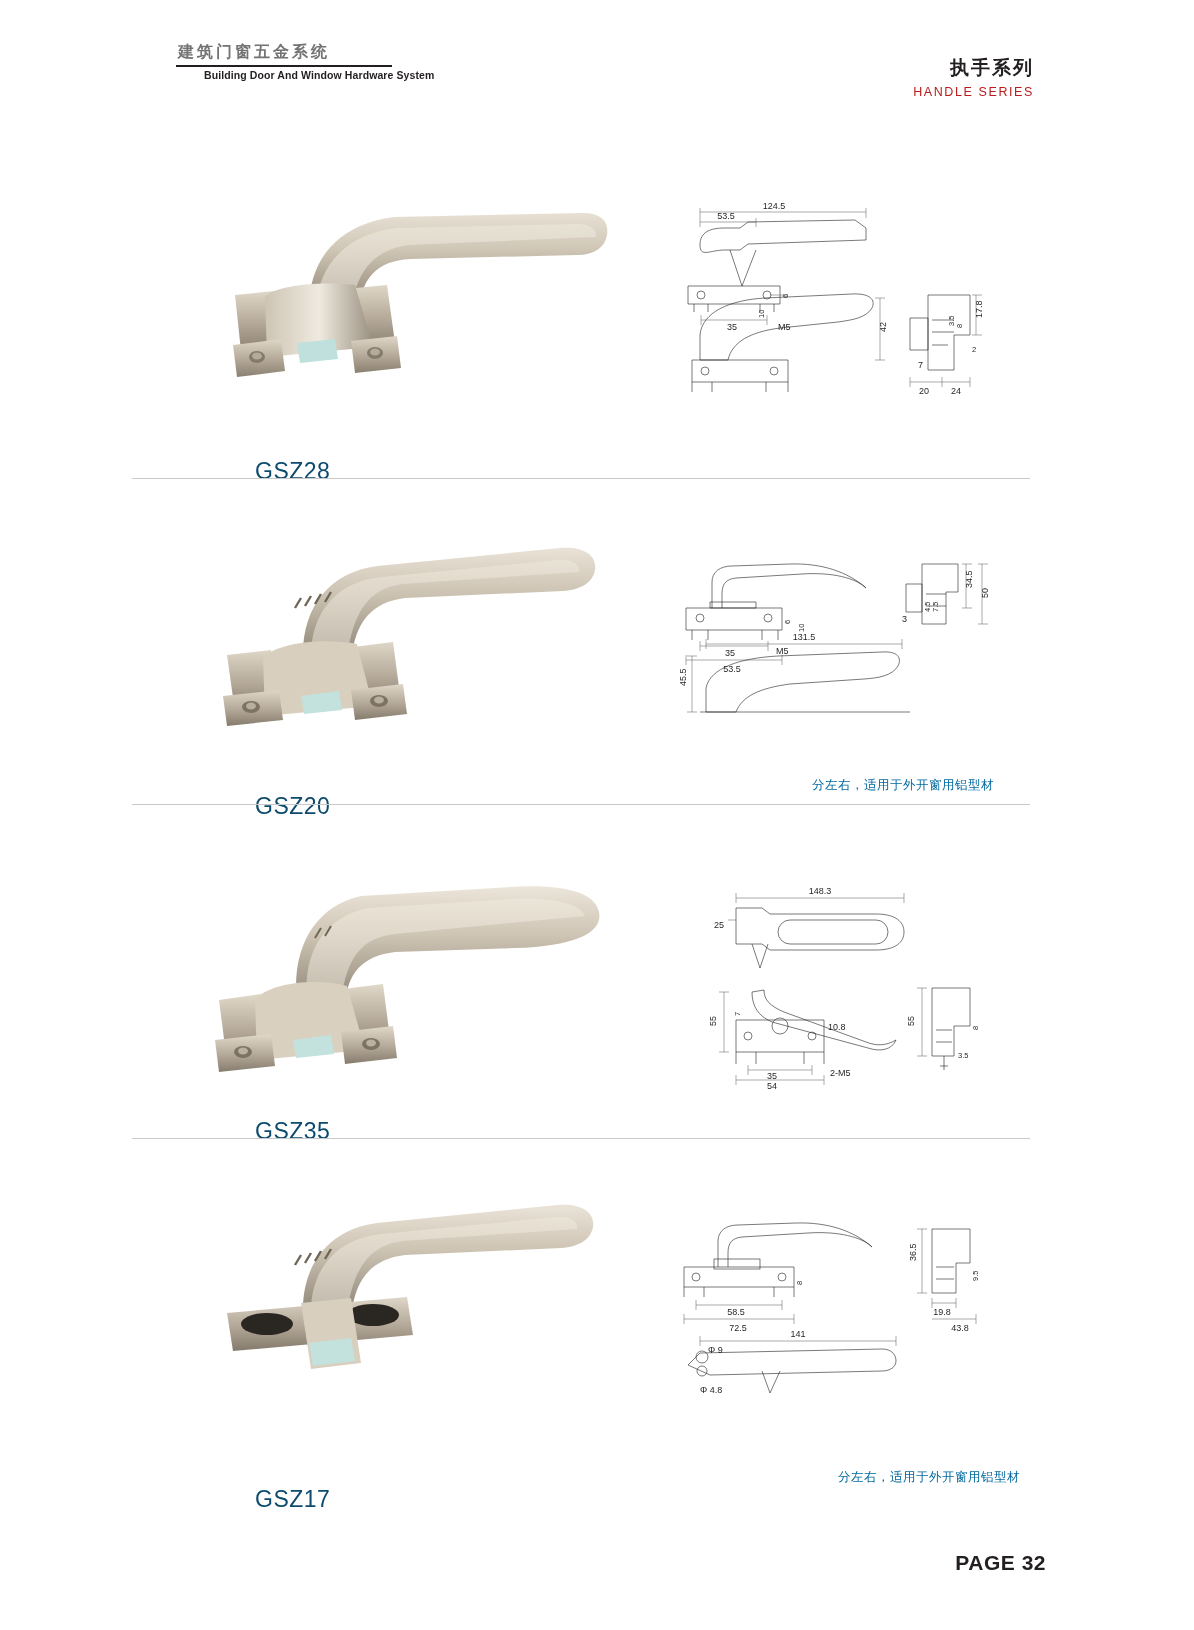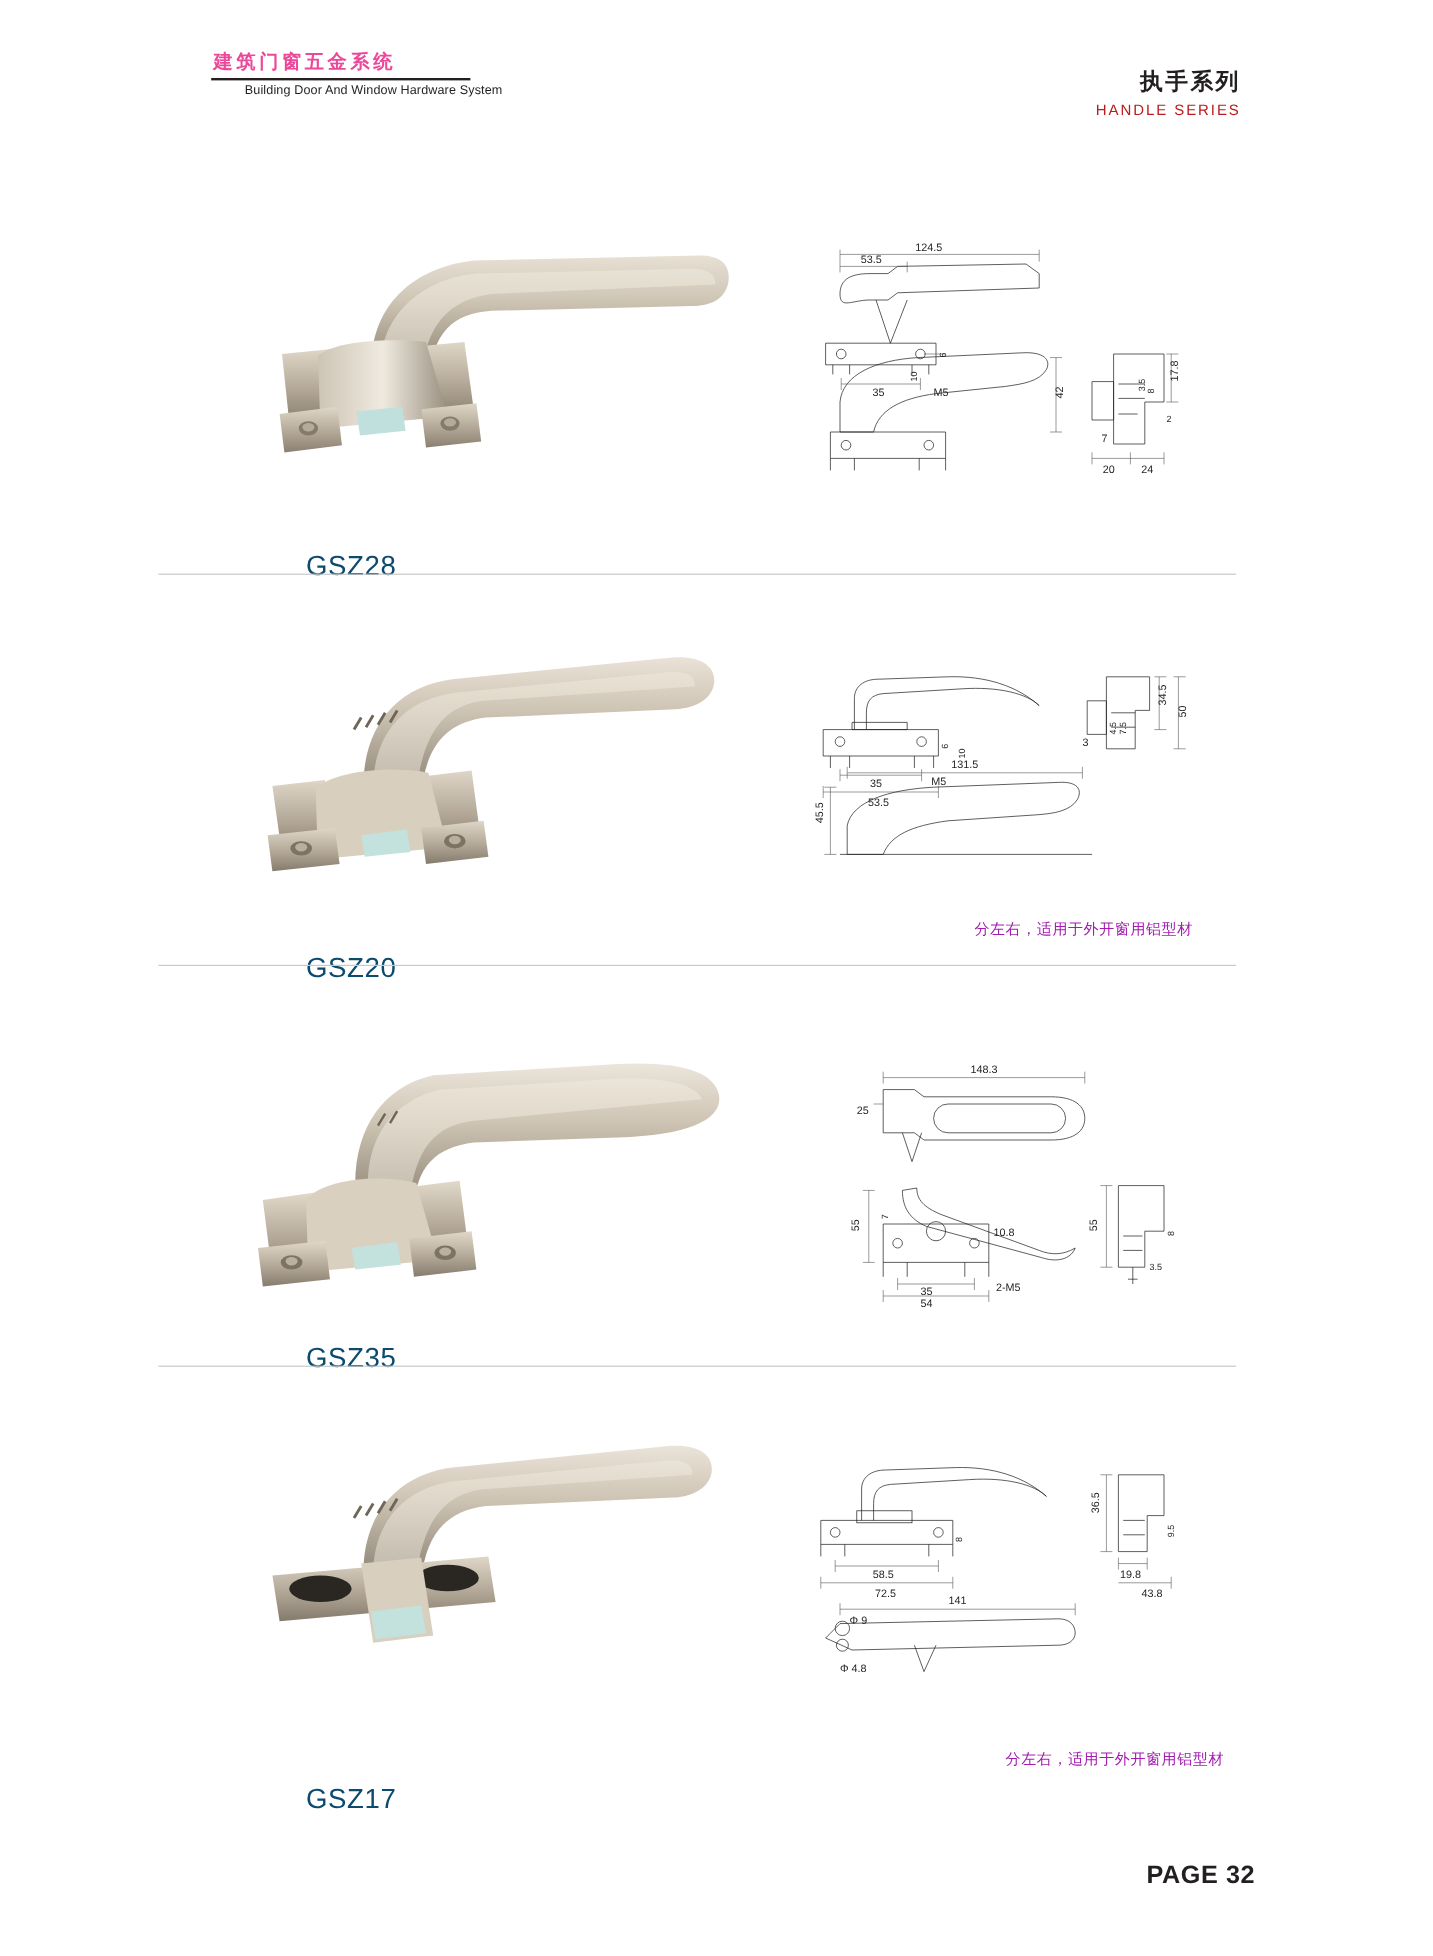--- a/index.html
+++ b/index.html
@@ -9,24 +9,24 @@
     font-family:"Liberation Sans", sans-serif;
     color:#231f20;
     position:relative;
     overflow:hidden;
   }
   .page{position:relative;width:1194px;height:1630px;}
 
   
   .header{position:absolute;left:0;top:0;width:1194px;height:130px;}
   .logo-block{position:absolute;left:176px;top:42px;}
-  .logo-cn{font-size:16px;letter-spacing:3px;color:#ec4899;font-weight:bold;margin:0 0 2px 2px;}
+  .logo-cn{font-size:16px;letter-spacing:3px;color:#737373;font-weight:bold;margin:0 0 2px 2px;}
   .logo-main{font-size:40px;font-weight:bold;letter-spacing:0px;color:#231f20;line-height:40px;}
   .logo-rule{width:216px;height:2px;background:#231f20;margin:1px 0 2px 0;}
-  .logo-sub{font-size:10.5px;font-weight:normal;color:#231f20;letter-spacing:0.1px;padding-left:28px;}
+  .logo-sub{font-size:10.5px;font-weight:bold;color:#231f20;letter-spacing:0.1px;padding-left:28px;}
 
   .header-right{position:absolute;right:160px;top:55px;text-align:right;}
   .hr-cn{font-size:19px;font-weight:bold;color:#231f20;letter-spacing:2px;}
   .hr-en{font-size:12.5px;color:#b91c1c;letter-spacing:1.6px;margin-top:4px;}
 
   
   .row{position:absolute;left:0;width:1194px;}
   .divider{position:absolute;left:132px;width:898px;height:1px;background:#c9c9c9;}
 
   .photo{position:absolute;}
@@ -36,22 +36,23 @@
     position:absolute;
     font-size:23px;
     color:#0c4a6e;
     letter-spacing:0.5px;
     font-family:"Liberation Sans", sans-serif;
     margin-top:33px;
   }
   .note{
     position:absolute;
     font-size:12.5px;
-    color:#a21caf;
+    color:#0369a1;
     letter-spacing:0.5px;
+    margin-top:11px;
   }
 
   .footer{position:absolute;right:148px;bottom:55px;font-size:21px;font-weight:bold;color:#231f20;letter-spacing:0.5px;}
 
   svg{display:block;}
   .dim{font-size:9px;font-family:"Liberation Sans", sans-serif;fill:#231f20;}
   .dimS{font-size:7.5px;font-family:"Liberation Sans", sans-serif;fill:#231f20;}
   .ln{stroke:#231f20;stroke-width:0.6;fill:none;}
   .lnT{stroke:#555;stroke-width:0.5;fill:none;}
 </style>

